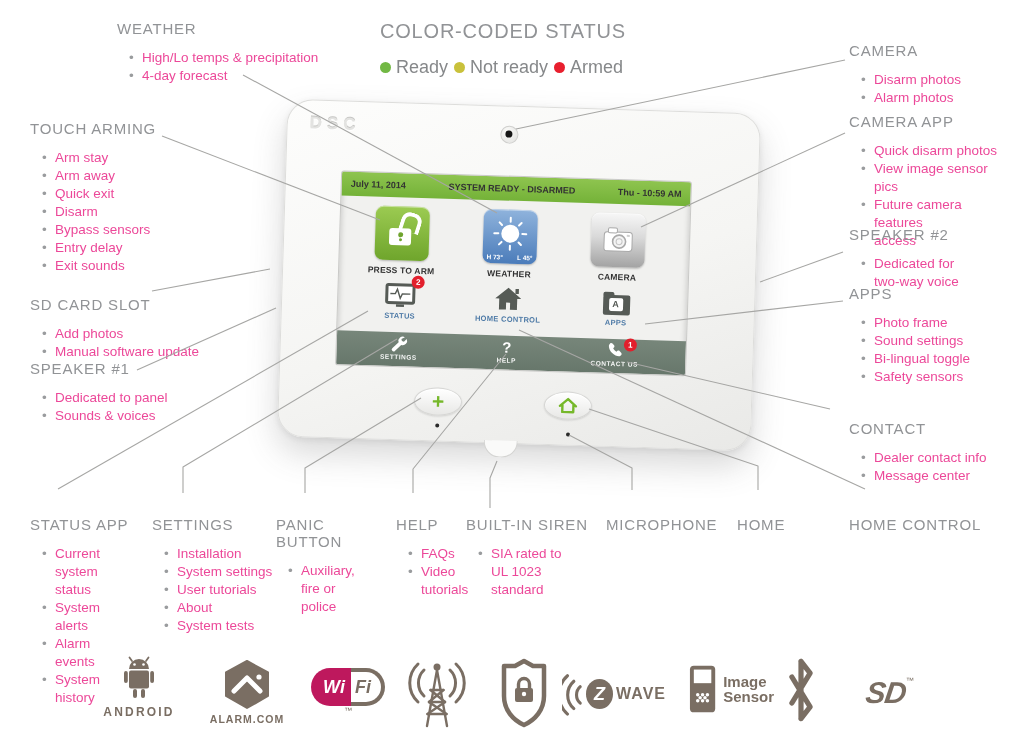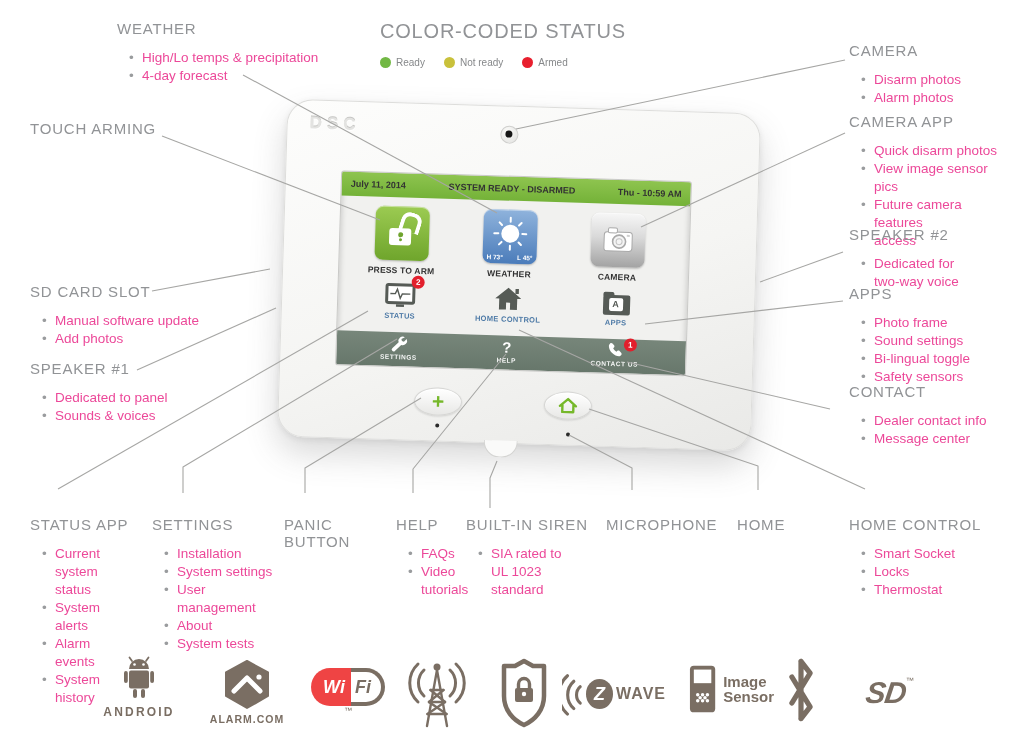--- a/index.html
+++ b/index.html
@@ -8,21 +8,21 @@
   
   .callout{position:absolute;color:#8b8d8f;}
   .callout h3{margin:0 0 7px 0;font-size:15px;font-weight:400;color:#919396;
               letter-spacing:.8px;line-height:17px;}
   .callout ul{list-style:none;margin:12px;padding:0;font-size:13.5px;line-height:18px;color:#ec4899;}
   .callout li{position:relative;padding-left:13px;white-space:pre-line;}
   .callout li::before{content:"\2022";position:absolute;left:0;top:0;color:#9a9c9e;}
   
   .legend{position:absolute;left:380px;top:20px;}
   .legend h3{margin:0 0 14px 0;font-size:20px;font-weight:400;color:#919396;letter-spacing:.8px;}
-  .legend-items{display:flex;gap:19px;align-items:center;font-size:10px;color:#86888a;}
+  .legend-items{display:flex;gap:6px;align-items:center;font-size:18px;color:#86888a;}
   .legend-item{display:flex;align-items:center;gap:5px;}
   .dot{width:11px;height:11px;border-radius:50%;display:inline-block;}
   
   .lines{position:absolute;left:0;top:0;z-index:6;pointer-events:none;}
   .lines path{fill:none;stroke:#a6a6a4;stroke-width:1.1;stroke-linejoin:round;}
   
   .device{position:absolute;left:282px;top:106px;width:472px;height:336px;z-index:2;
           border-radius:26px;border:1px solid #dddddb;
           background:linear-gradient(160deg,#fdfdfc 0%,#f5f5f3 55%,#e9e9e7 100%);
           box-shadow:0 16px 32px rgba(80,80,80,.22),0 2px 6px rgba(0,0,0,.08);
@@ -86,21 +86,21 @@
   .micdot{position:absolute;width:4px;height:4px;border-radius:50%;background:#2a2a2a;}
   .m1{left:157px;top:319px;} .m2{left:288px;top:324px;}
   .notch{position:absolute;left:206px;top:334px;width:32px;height:16px;background:#fafaf9;
          border:1px solid #d4d4d2;border-top:none;border-radius:0 0 16px 16px;}
   
   .logo{position:absolute;color:#7a6e63;text-align:center;}
   .logo svg{display:block;margin:0 auto;}
   .wordmark{font-size:12px;font-weight:700;letter-spacing:2.2px;margin-top:3px;}
   .wordmark.sm{font-size:10.5px;letter-spacing:1px;}
   .wifiwrap{display:inline-flex;align-items:stretch;height:38px;position:relative;}
-  .wifiwrap .wi{background:#ef4444;color:#fff;border-radius:19px 0 0 19px;padding:0 6px 0 12px;
+  .wifiwrap .wi{background:#be185d;color:#fff;border-radius:19px 0 0 19px;padding:0 6px 0 12px;
                 display:flex;align-items:center;font-weight:700;font-style:italic;font-size:18px;}
   .wifiwrap .fi{background:#fff;color:#7a6e63;border:4px solid #7a6e63;border-left:none;
                 border-radius:0 19px 19px 0;padding:0 10px 0 4px;display:flex;align-items:center;
                 font-weight:700;font-style:italic;font-size:18px;}
   .tm{font-size:8px;vertical-align:top;}
   .zrow{display:flex;align-items:center;}
   .zcirc{width:30px;height:30px;border-radius:50%;background:#7a6e63;color:#fff;font-weight:700;
          font-size:18px;line-height:30px;text-align:center;font-style:italic;}
   .zwave-word{font-size:16px;font-weight:800;letter-spacing:1px;margin-left:3px;}
   .is-text{font-size:15px;font-weight:800;line-height:15px;text-align:left;}
@@ -153,26 +153,35 @@
       </span>
       <span class="legend-item">
         <span class="dot" style="background: rgb(232, 31, 46);"></span>
         <span>Armed</span>
       </span>
     </div>
   </div>
 
   <div class="callout" style="left:30px;top:120px;width:230px;">
     <h3>TOUCH ARMING</h3>
-  </div>
-  <div class="callout" style="left:30px;top:283px;width:230px;">
+    <ul>
+        <li>Arm stay</li>
+        <li>Arm away</li>
+        <li>Quick exit</li>
+        <li>Disarm</li>
+        <li>Bypass sensors</li>
+        <li>Entry delay</li>
+        <li>Exit sounds</li>
+      </ul>
+  </div>
+  <div class="callout" style="left:30px;top:296px;width:230px;">
     <h3>SD CARD SLOT</h3>
     <ul>
+        <li>Add photos</li>
         <li>Manual software update</li>
-        <li>Add photos</li>
       </ul>
   </div>
   <div class="callout" style="left:30px;top:360px;width:230px;">
     <h3>SPEAKER #1</h3>
     <ul>
         <li>Dedicated to panel</li>
         <li>Sounds &amp; voices</li>
       </ul>
   </div>
 
@@ -201,21 +210,21 @@
   </div>
   <div class="callout" style="left:849px;top:285px;width:160px;">
     <h3>APPS</h3>
     <ul>
         <li>Photo frame</li>
         <li>Sound settings</li>
         <li>Bi-lingual toggle</li>
         <li>Safety sensors</li>
       </ul>
   </div>
-  <div class="callout" style="left:849px;top:383px;width:165px;">
+  <div class="callout" style="left:849px;top:420px;width:165px;">
     <h3>CONTACT</h3>
     <ul>
         <li>Dealer contact info</li>
         <li>Message center</li>
       </ul>
   </div>
 
   <div class="callout" style="left:30px;top:516px;width:115px;">
     <h3>STATUS APP</h3>
     <ul>
@@ -224,27 +233,31 @@
         <li>System alerts</li>
         <li>Alarm events</li>
         <li>System history</li>
       </ul>
   </div>
   <div class="callout" style="left:152px;top:516px;width:135px;">
     <h3>SETTINGS</h3>
     <ul>
         <li>Installation</li>
         <li>System settings</li>
-        <li>User management</li>
+        <li>User tutorials</li>
         <li>About</li>
         <li>System tests</li>
       </ul>
   </div>
-  <div class="callout" style="left:284px;top:516px;width:85px;">
+  <div class="callout" style="left:276px;top:516px;width:85px;">
     <h3>PANIC BUTTON</h3>
+    <ul>
+        <li>Auxiliary,
+fire or police</li>
+      </ul>
   </div>
   <div class="callout" style="left:396px;top:516px;width:70px;">
     <h3>HELP</h3>
     <ul>
         <li>FAQs</li>
         <li>Video
 tutorials</li>
       </ul>
   </div>
   <div class="callout" style="left:466px;top:516px;width:130px;">
@@ -255,25 +268,20 @@
       </ul>
   </div>
   <div class="callout" style="left:606px;top:516px;width:115px;">
     <h3>MICROPHONE</h3>
   </div>
   <div class="callout" style="left:737px;top:516px;width:95px;">
     <h3>HOME</h3>
   </div>
   <div class="callout" style="left:849px;top:516px;width:140px;">
     <h3>HOME CONTROL</h3>
-    <ul>
-        <li>Smart Socket</li>
-        <li>Locks</li>
-        <li>Thermostat</li>
-      </ul>
   </div>
 
   <div class="device">
     <div class="dsc">DSC</div>
     <div class="lens">
         <i></i>
       </div>
 
     <div class="screen">
       <div class="sbar">

